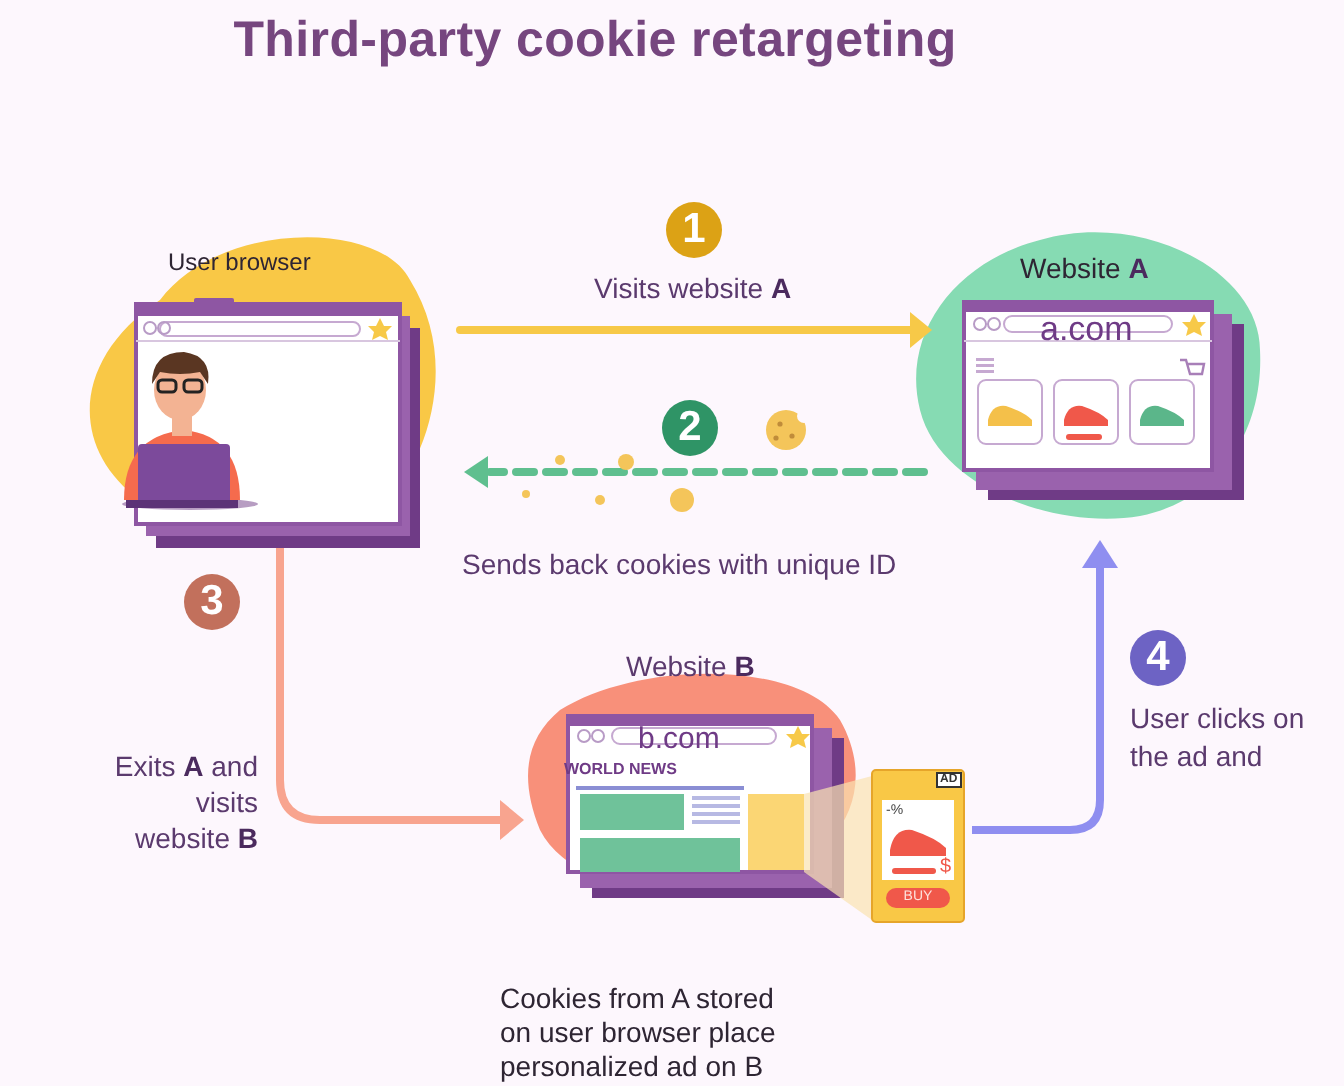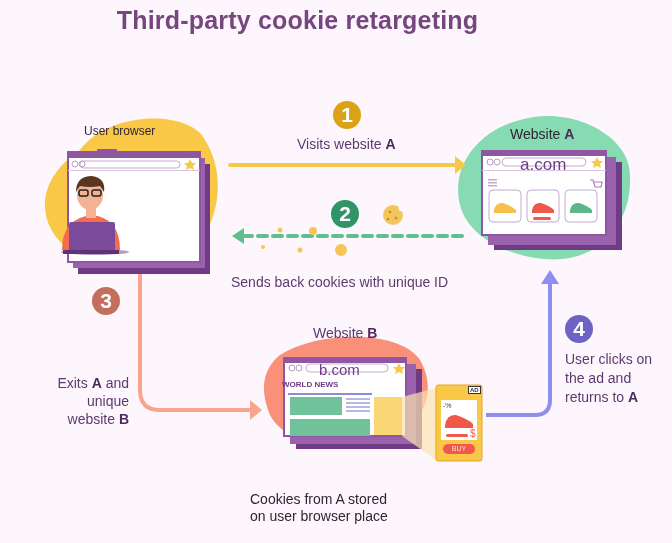--- a/index.html
+++ b/index.html
@@ -140,27 +140,27 @@
 
 <div class="abs step" style="left: 333px; top: 101px; background: rgb(220, 162, 21);"><span>1</span></div>
 <div class="abs lbl" style="left:297px;top:136px;"><span>Visits website </span><b>A</b></div>
 
 <div class="abs step" style="left: 331px; top: 200px; background: rgb(47, 148, 102);"><span>2</span></div>
 <div class="abs lbl" style="left:231px;top:258px;margin-top:16px;">Sends back cookies with unique ID</div>
 
 <div class="abs step" style="left: 92px; top: 287px; background: rgb(194, 112, 92);"><span>3</span></div>
 <div class="abs lbl" style="left:40px;top:326px;width:89px;text-align:right;line-height:18px;margin-top:48px;">
   <div><span>Exits </span><b>A</b><span> and</span></div>
-  <div>unique</div>
+  <div>visits</div>
   <div><span>website </span><b>B</b></div>
 </div>
 
 <div class="abs step" style="left: 565px; top: 315px; background: rgb(109, 99, 196);"><span>4</span></div>
 <div class="abs lbl" style="left:565px;top:350px;line-height:19px;">
   <div>User clicks on</div>
   <div>the ad and</div>
-  <div><span>returns to </span><b>A</b></div>
 </div>
 
 <div class="abs lbl dark" style="left:250px;top:491px;width:240px;text-align:left;line-height:17px;">
   <div>Cookies from A stored</div>
   <div>on user browser place</div>
+  <div>personalized ad on B</div>
 </div>
 
 </body></html>

